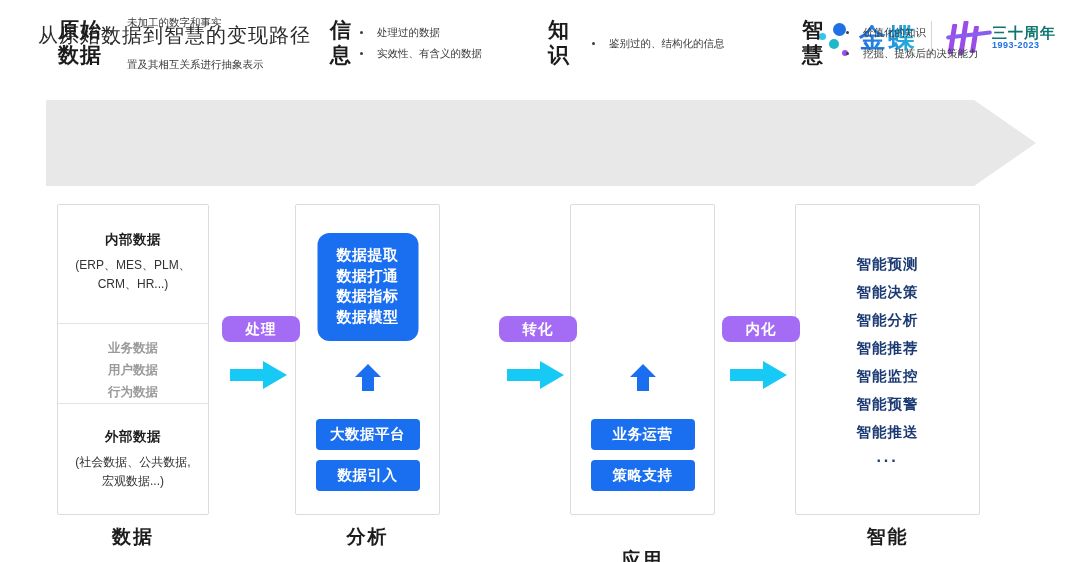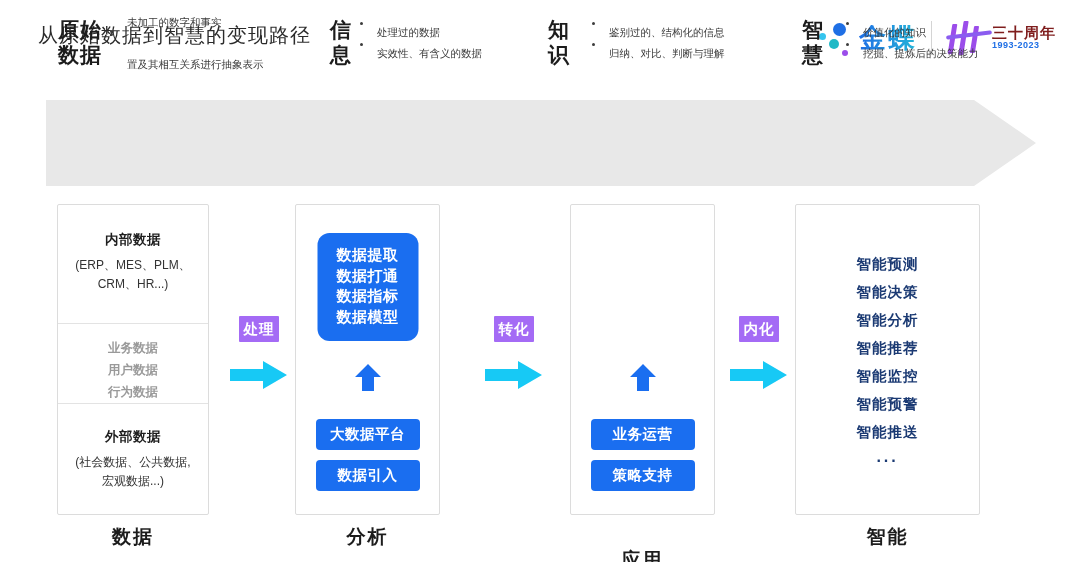--- a/index.html
+++ b/index.html
@@ -33,36 +33,36 @@
   }
   .brand-sep { width:1px; height:34px; background:#d4d4d4; margin:0 14px; }
   .anniv { display:flex; align-items:center; }
   .anniv-mark { position:relative; width:42px; height:34px; margin-right:4px; }
   .anniv-mark i { position:absolute; background:#9b4dea; border-radius:1px; }
   .am1 { width:5px; height:30px; left:4px;  top:3px;  transform:skewX(-9deg); }
   .am2 { width:5px; height:34px; left:15px; top:0px;  transform:skewX(-9deg); }
   .am3 { width:5px; height:27px; left:26px; top:5px;  transform:skewX(-9deg); background:#5b7de8; }
   .am-bar { position:absolute; left:0px; top:12px; width:46px; height:4px; background:#8b5cf0; border-radius:2px; transform:rotate(-7deg); }
   .anniv-txt { line-height:1.05; }
-  .anniv-cn { font-size:15px; font-weight:bold; color:#7f1d1d; letter-spacing:1px; }
+  .anniv-cn { font-size:15px; font-weight:bold; color:#0f766e; letter-spacing:1px; }
   .anniv-yr { font-size:9px; font-weight:bold; color:#1f6fe5; letter-spacing:0.5px; }
 
   
   .banner {
     position:absolute; left:46px; top:100px; width:990px; height:86px;
     background:#e8e8e8;
     clip-path: polygon(0 0, 905px 0, 905px -16px, 990px 43px, 905px 102px, 905px 86px, 0 86px);
   }
   .banner-stage { position:absolute; top:0; height:86px; display:flex; align-items:center; }
   .stage-title {
     font-size:21px; font-weight:bold; color:#1c1c1c; line-height:1.18;
     letter-spacing:1px; white-space:nowrap;
   }
   .stage-bullets { margin-left:8px; }
-  .bullet-row { display:flex; align-items:flex-start; height:21px; }
+  .bullet-row { display:flex; align-items:center; height:21px; }
   .bullet-dot { width:3px; height:3px; background:#3c3c3c; border-radius:50%; margin-right:14px; flex:0 0 auto; }
   .bullet-txt { font-size:10.5px; color:#3a3a3a; white-space:nowrap; line-height:21px; }
   .b-s1 { left:58px;  }
   .b-s2 { left:330px; }
   .b-s3 { left:548px; }
   .b-s4 { left:802px; }
   .s1-bullets .bullet-row:first-child { align-items:flex-end; }
 
   
   .card {
@@ -102,24 +102,24 @@
   .pill-a { top:214px; }
   .pill-b { top:255px; }
 
   .smart-list { padding-top:46px; text-align:center; }
   .smart-list span { display:block; font-size:14.5px; font-weight:bold; color:#1b3a73; line-height:1.93; letter-spacing:1px; }
   .smart-list span.ellipsis { font-size:16px; line-height:1.7; letter-spacing:2px; }
 
   
   .connector { position:absolute; width:74px; }
   .cn1 { left:222px; top:316px; }
-  .cn2 { left:477px; top:316px;font-family:Liberation Serif, serif; }
+  .cn2 { left:499px; top:316px;font-family:Liberation Serif, serif; }
   .cn3 { left:722px; top:316px; }
   .cn-badge {
-    width:40px; height:26px; background:#a46bf5; border-radius:1px;
+    width:78px; height:26px; background:#a46bf5; border-radius:8px;
     display:flex; align-items:center; justify-content:center; margin:0 auto 18px;
   }
   .cn-badge span { font-size:14.5px; font-weight:bold; color:#fff; letter-spacing:1px; }
   .cn-arrow { width:58px; height:30px; margin:0 auto; display:block; }
 
   
   .foot {
     position:absolute; top:524px; font-size:19px; font-weight:bold;
     color:#1c1c1c; letter-spacing:2px; text-align:center;
   }
@@ -200,24 +200,20 @@
   <div class="banner-stage b-s3">
     <div class="stage-title">
       <div>知</div>
       <div>识</div>
     </div>
     <div class="stage-bullets">
       <div class="bullet-row">
           <span class="bullet-dot" style="margin-left:14px"></span>
           <span class="bullet-txt">鉴别过的、结构化的信息</span>
         </div>
-      <div class="bullet-row">
-          <span class="bullet-dot" style="margin-left:14px"></span>
-          <span class="bullet-txt">归纳、对比、判断与理解</span>
-        </div>
     </div>
   </div>
 
   <div class="banner-stage b-s4">
     <div class="stage-title">
       <div>智</div>
       <div>慧</div>
     </div>
     <div class="stage-bullets">
       <div class="bullet-row">

